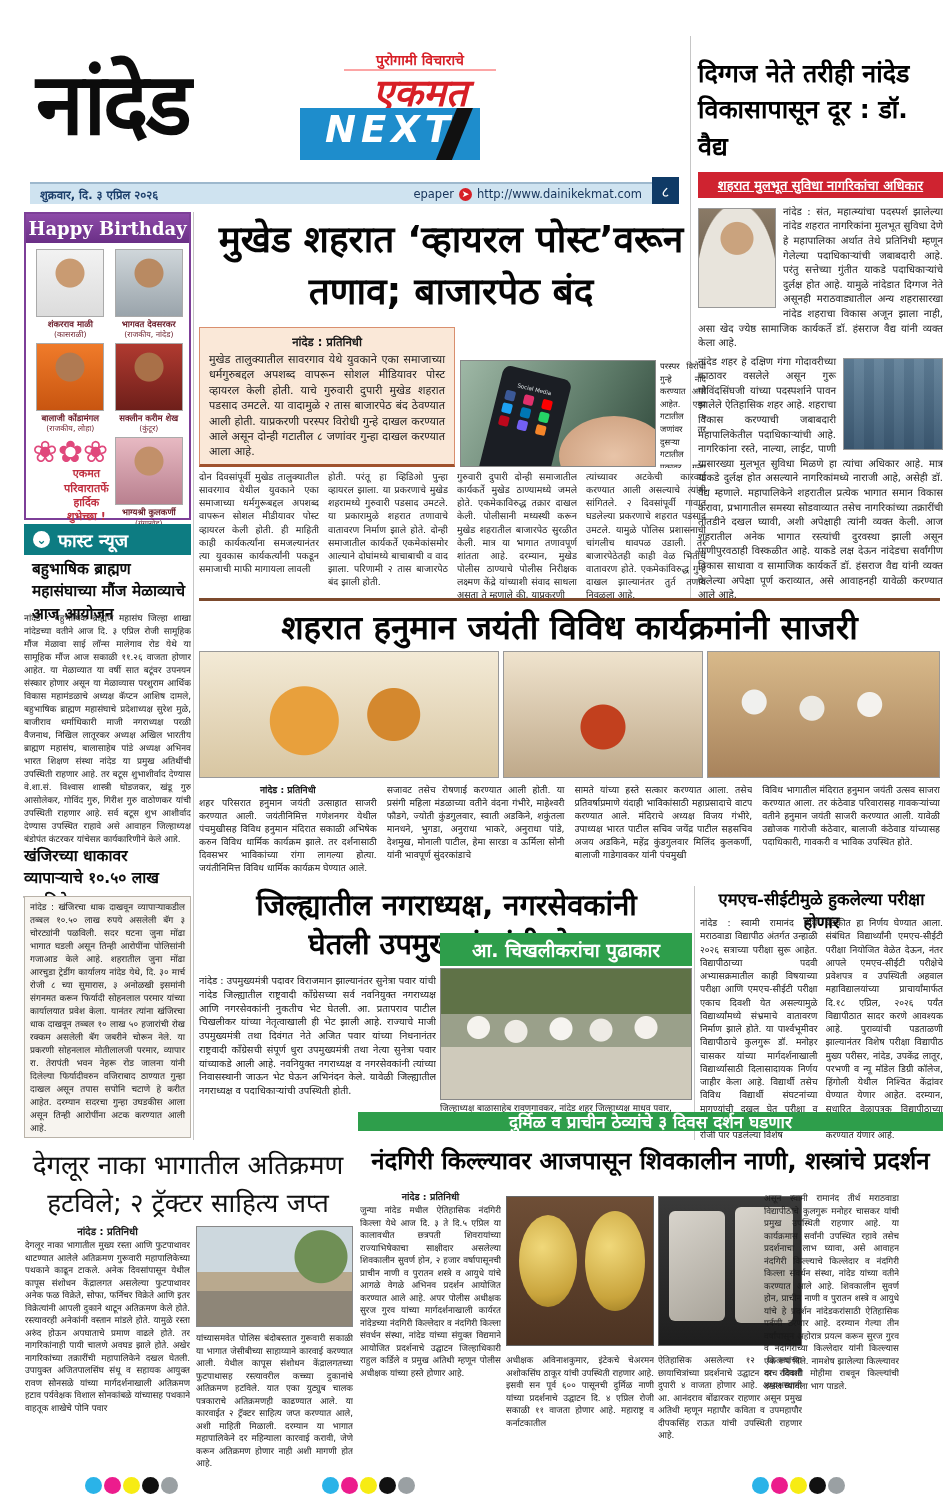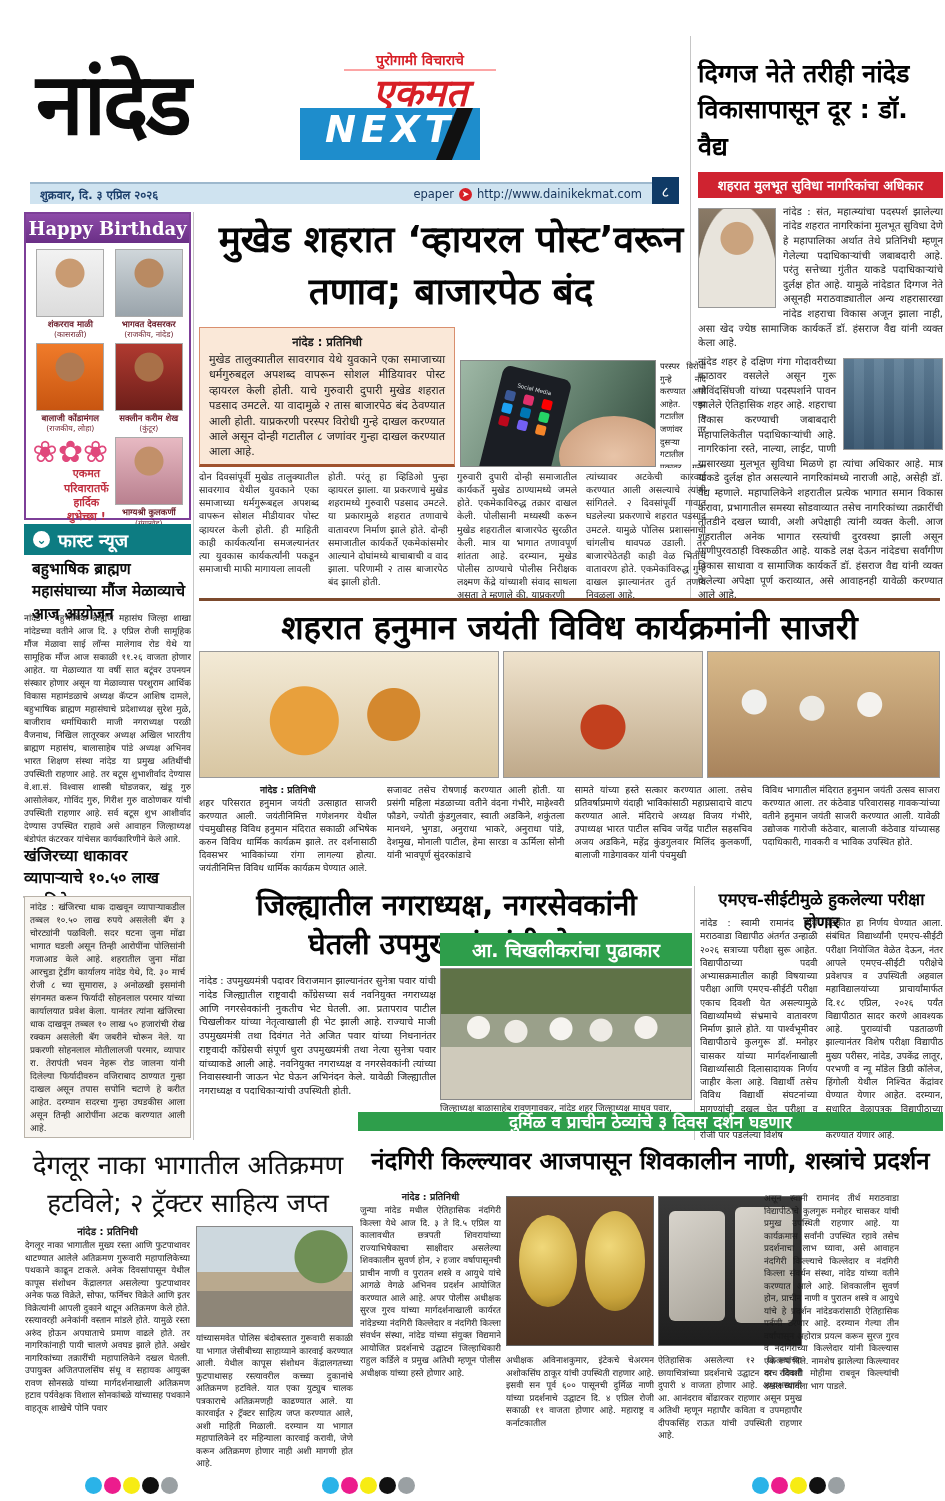--- a/index.html
+++ b/index.html
@@ -23,21 +23,21 @@
   .epaper-dot { width:13px; height:13px; border-radius:50%; background:#d71f26; color:#fff; font-size:9px; line-height:13px; text-align:center; display:inline-block; }
   .pageno { left:652px; top:177px; width:27px; height:27px; background:#0f3a66; color:#fff; font-size:15px; display:flex; align-items:center; justify-content:center; }
 
   
   .vsep { background:#c6c6c6; width:1px; }
   .rule-brown { background:#7c4a2d; height:3px; }
 
   
   .vd { left:698px; top:36px; width:245px; }
   .vd-head { font-size:25px; font-weight:800; line-height:1.45; text-align:left; color:#000;margin-top:20px; }
-  .vd-sub { margin-top:7px; background:#cf2330; color:#fff; font-size:13px; font-weight:bold; text-align:center; padding:4px 2px; }
+  .vd-sub { margin-top:7px; background:#cf2330; color:#fff; font-size:13px; font-weight:bold; text-align:center; padding:4px 2px;text-decoration:underline; }
   .vd-body { margin-top:7px; font-size:10px; line-height:1.46; color:#1c1c1c; height:430px; overflow:hidden; }
   .vd-portrait { float:left; width:78px; height:100px; margin:3px 7px 3px 0; background:radial-gradient(circle at 50% 30%, #caa37e 16px, transparent 17px), radial-gradient(ellipse at 50% 80%, #e8e4dc 40px, transparent 41px), linear-gradient(#8a7a66, #5d5246); border:1px solid #999; }
   .vd-building { float:right; width:100px; height:92px; margin:3px 0 3px 7px; background:repeating-linear-gradient(90deg, #7e98ab 0 10px, #91a9ba 10px 20px), linear-gradient(#b8cbd8, #748ea2); background-blend-mode:multiply; border:1px solid #999; }
 
   
   .bday { left:24px; top:212px; width:167px; height:308px; border:2px solid #7d3f98; background:#fff; }
   .bday-h { background:linear-gradient(#8d4ba8, #6a2f86); color:#fff; font-family:"DejaVu Serif", serif; font-size:18px; font-weight:bold; text-align:center; padding:4px 0; }
   .bday-grid { display:grid; grid-template-columns:1fr 1fr; gap:4px 6px; padding:6px; }
   .bcell { text-align:center; }
   .bphoto { width:68px; height:68px; margin:0 auto; border:1px solid #aaa; }

